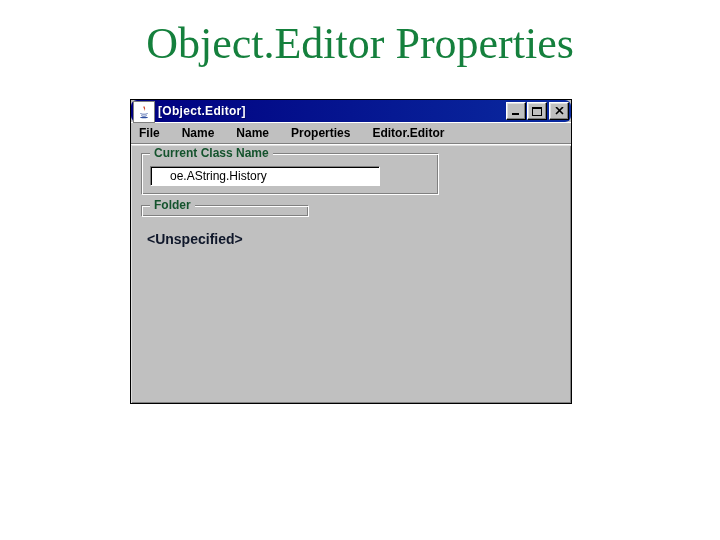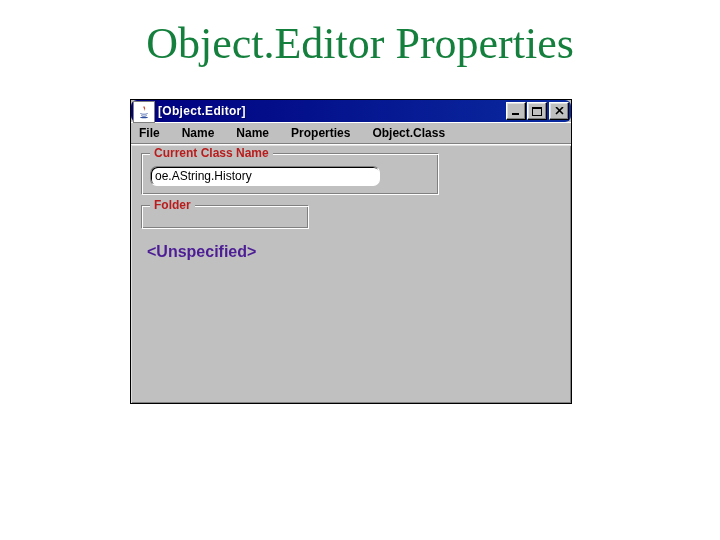--- a/index.html
+++ b/index.html
@@ -119,47 +119,46 @@
     margin-bottom: 10px;
   }
   .group-legend {
     position: absolute;
     top: -8px;
     left: 8px;
     background: #c0c0c0;
     padding: 0 4px;
     font-weight: bold;
     font-size: 12px;
-    color: #b91c1c;
+    color: #14532d;
   }
   .gb1 { width: 280px; }
-  .gb2 { width: 150px; padding-bottom:4px; padding-top:18px;}
+  .gb2 { width: 150px; padding-bottom:4px; padding-top:6px;}
 
   .textfield {
     width: 230px;
     height: 20px;
     box-sizing: border-box;
     background: #fff;
     border-top: 1px solid #808080;
     border-left: 1px solid #808080;
     border-right: 1px solid #fff;
     border-bottom: 1px solid #fff;
     box-shadow: inset 1px 1px 0 #000;
     font-family: inherit;
     font-size: 12px;
-    padding: 2px 4px;
+    padding: 2px 19px;
     color: #000;
-    border-radius: 7px;
   }
 
   .static-value {
     font-weight: bold;
-    font-size: 16px;
+    font-size: 14px;
     padding: 4px 6px 8px 6px;
-    color: #4c1d95;
+    color: #0f172a;
   }
 </style>
 </head>
 <body>
 
 <div class="slide-title">Object.Editor Properties</div>
 
 <div class="window-wrap">
   <div class="window">
 
@@ -191,21 +190,21 @@
             </svg>
         </div>
       </div>
     </div>
 
     <div class="menubar">
       <div class="menuitem">File</div>
       <div class="menuitem">Name</div>
       <div class="menuitem">Name</div>
       <div class="menuitem">Properties</div>
-      <div class="menuitem">Object.Class</div>
+      <div class="menuitem">Editor.Editor</div>
     </div>
 
     <div class="client">
 
       <div class="groupbox gb1">
         <div class="group-legend">Current Class Name</div>
         <input class="textfield" type="text" value="oe.AString.History" style="">
       </div>
 
       <div class="groupbox gb2">

